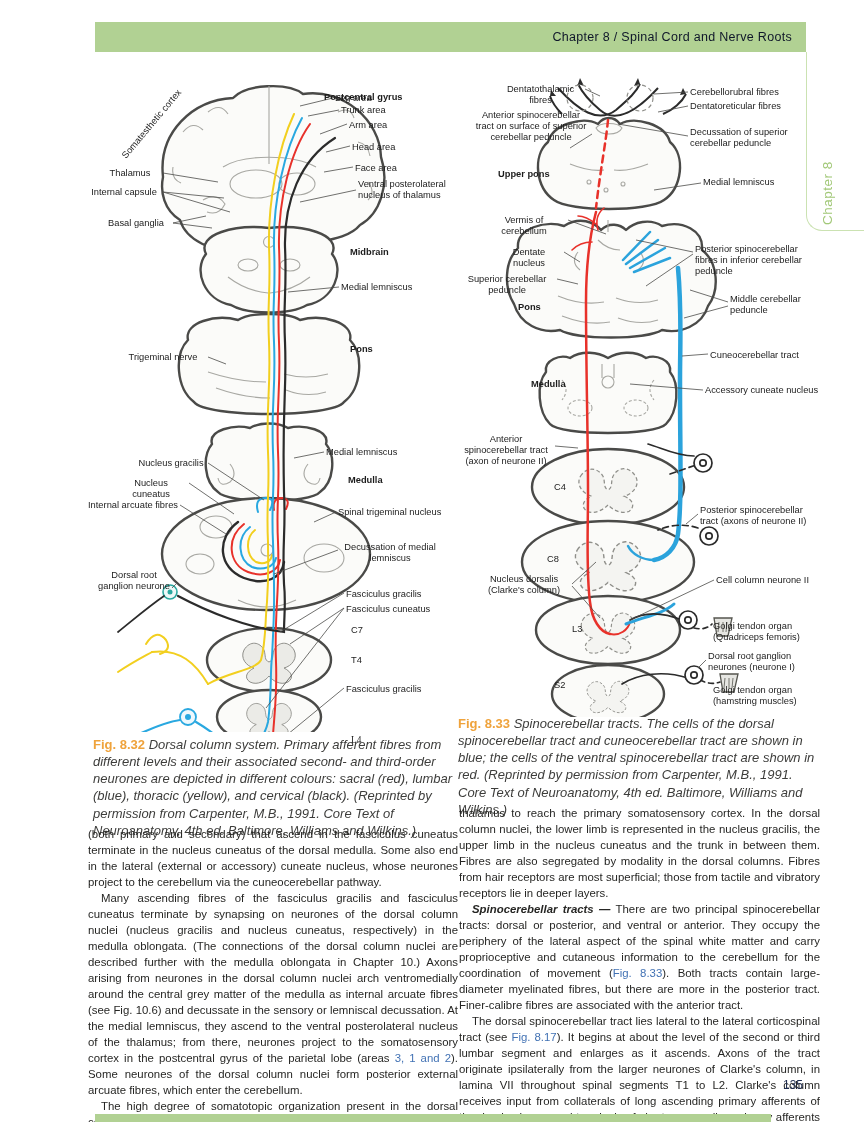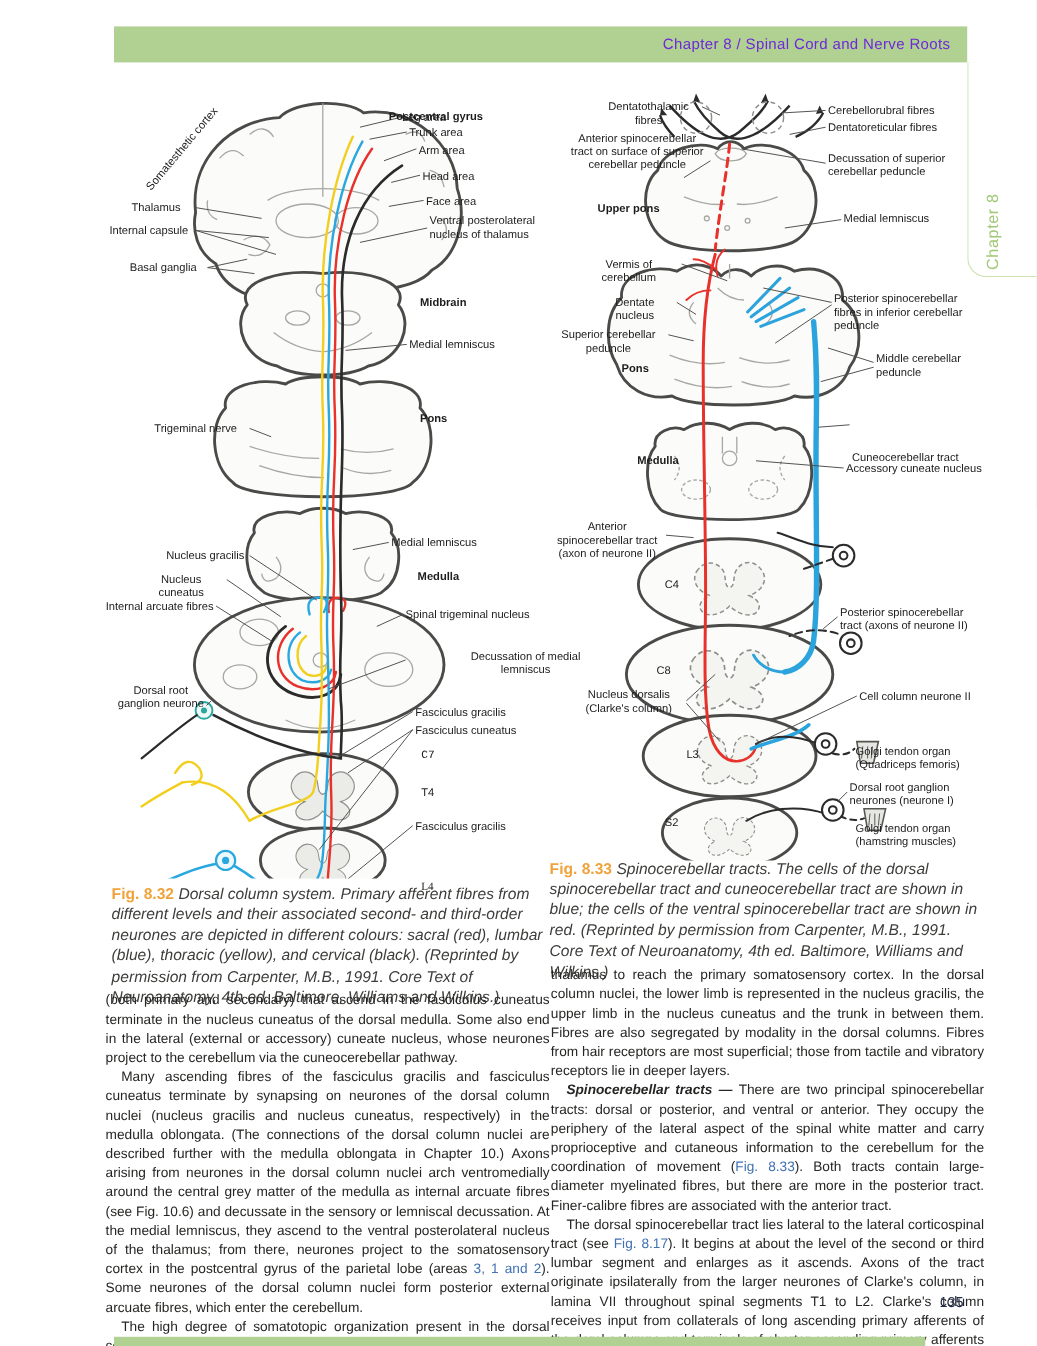--- a/index.html
+++ b/index.html
@@ -1,38 +1,38 @@
 <!DOCTYPE html>
 <html><head>
 <meta charset="utf-8">
 <style>
   html,body { margin:0; padding:0; background:#e9e9e9; }
   .page { position:relative; width:864px; height:1122px; background:#ffffff;
           font-family:"Liberation Sans", sans-serif; overflow:hidden; margin:0 auto; }
 
   
   .header-bar { position:absolute; left:95px; top:22px; width:711px; height:30px;
-                background:#b1d193; color:#6d28d9; font-size:12.5px; line-height:30px;
+                background:#b1d193; color:#0f172a; font-size:12.5px; line-height:30px;
                 text-align:right; padding-right:14px; box-sizing:border-box; letter-spacing:.3px; }
   .side-tab-line { position:absolute; left:806px; top:52px; width:58px; height:178px;
                    border-left:1.5px solid #cbe2b2; border-bottom:1.5px solid #cbe2b2;
                    border-bottom-left-radius:16px; }
   .side-tab-label { position:absolute; left:820px; top:120px; height:105px; color:#a2c878;
                     font-size:13.5px; letter-spacing:.5px; writing-mode:vertical-rl;
                     transform:rotate(180deg); }
 
   
   .fig { position:absolute; }
   #fig32 { left:88px;  top:72px; width:372px; height:660px; }
   #fig33 { left:458px; top:72px; width:362px; height:645px; }
   .fig svg { position:absolute; left:0; top:0; }
   .lbl { position:absolute; font-size:9.3px; line-height:1.18; color:#1c1c1c; }
   .lbl.b { font-weight:bold; }
   .lbl.r { text-align:center; }
-  .lbl.c { text-align:center;margin-left:48px; }
+  .lbl.c { text-align:center; }
   .lbl.rot { transform:rotate(-50deg); transform-origin:0 50%; }
 
   
   .caption { position:absolute; font-size:13px; line-height:1.32; color:#3d3d3b; font-style:italic; }
   .caption .figno { color:#efa33c; font-weight:bold; font-style:normal; }
   #cap32 { left:93px;  top:736px; width:364px; }
   #cap33 { left:458px; top:715px; width:362px; }
 
   
   .bodycol { position:absolute; font-size:11.4px; line-height:16px; color:#262624; text-align:justify; }
@@ -177,21 +177,21 @@
     <div class="lbl r" style="left:48px;top:386px;width:70px;">Nucleus gracilis</div>
     <div class="lbl r" style="left:28px;top:406px;width:70px;">Nucleus cuneatus</div>
     <div class="lbl r" style="left:0px;top:428px;width:90px;">Internal arcuate fibres</div>
     <div class="lbl" style="left:238px;top:375px;">Medial lemniscus</div>
     <div class="lbl b" style="left:260px;top:403px;">Medulla</div>
     <div class="lbl" style="left:250px;top:435px;">Spinal trigeminal nucleus</div>
     <div class="lbl c" style="left:252px;top:470px;width:100px;">Decussation of medial lemniscus</div>
     <div class="lbl r" style="left:6px;top:498px;width:80px;">Dorsal root ganglion neurone</div>
     <div class="lbl" style="left:258px;top:517px;">Fasciculus gracilis</div>
     <div class="lbl" style="left:258px;top:532px;">Fasciculus cuneatus</div>
-    <div class="lbl" style="left:263px;top:553px;font-family:Liberation Mono, monospace;">C7</div>
+    <div class="lbl" style="left:263px;top:553px;">C7</div>
     <div class="lbl" style="left:263px;top:583px;">T4</div>
     <div class="lbl" style="left:258px;top:612px;">Fasciculus gracilis</div>
     <div class="lbl" style="left:263px;top:663px;font-family:Liberation Serif, serif;">L4</div>
   </div>
 
   <div class="fig" id="fig33">
     <svg width="362" height="645" viewBox="0 0 362 645">
       <defs>
         <path id="gm33" d="M -22 -7 C -17 -15 -8 -14 -4 -7 C -2 -2 -4 2 0 4 C 4 2 2 -2 4 -7 C 8 -15 17 -15 22 -7 C 26 0 20 7 13 9 C 20 12 22 17 17 21 C 10 24 3 19 0 16 C -3 19 -10 24 -17 21 C -22 17 -20 12 -13 9 C -20 7 -26 0 -22 -7 Z"></path>
       </defs>
@@ -319,21 +319,21 @@
     <div class="lbl r" style="left:14px;top:38px;width:118px;">Anterior spinocerebellar tract on surface of superior cerebellar peduncle</div>
     <div class="lbl" style="left:232px;top:55px;width:105px;">Decussation of superior cerebellar peduncle</div>
     <div class="lbl b" style="left:40px;top:97px;">Upper pons</div>
     <div class="lbl" style="left:245px;top:105px;">Medial lemniscus</div>
     <div class="lbl r" style="left:24px;top:143px;width:84px;">Vermis of cerebellum</div>
     <div class="lbl r" style="left:38px;top:175px;width:66px;">Dentate nucleus</div>
     <div class="lbl" style="left:237px;top:172px;width:122px;">Posterior spinocerebellar fibres in inferior cerebellar peduncle</div>
     <div class="lbl r" style="left:0px;top:202px;width:98px;">Superior cerebellar peduncle</div>
     <div class="lbl b" style="left:60px;top:230px;">Pons</div>
     <div class="lbl" style="left:272px;top:222px;width:80px;">Middle cerebellar peduncle</div>
-    <div class="lbl" style="left:252px;top:278px;margin-top:26px;">Cuneocerebellar tract</div>
+    <div class="lbl" style="left:252px;top:278px;">Cuneocerebellar tract</div>
     <div class="lbl b" style="left:73px;top:307px;">Medulla</div>
     <div class="lbl" style="left:247px;top:313px;">Accessory cuneate nucleus</div>
     <div class="lbl r" style="left:0px;top:362px;width:96px;">Anterior spinocerebellar tract (axon of neurone II)</div>
     <div class="lbl" style="left:96px;top:410px;">C4</div>
     <div class="lbl" style="left:242px;top:433px;width:118px;">Posterior spinocerebellar tract (axons of neurone II)</div>
     <div class="lbl" style="left:89px;top:482px;">C8</div>
     <div class="lbl r" style="left:20px;top:502px;width:92px;">Nucleus dorsalis (Clarke's column)</div>
     <div class="lbl" style="left:258px;top:503px;width:104px;">Cell column neurone II</div>
     <div class="lbl" style="left:114px;top:552px;">L3</div>
     <div class="lbl" style="left:255px;top:549px;width:105px;">Golgi tendon organ (Quadriceps femoris)</div>

